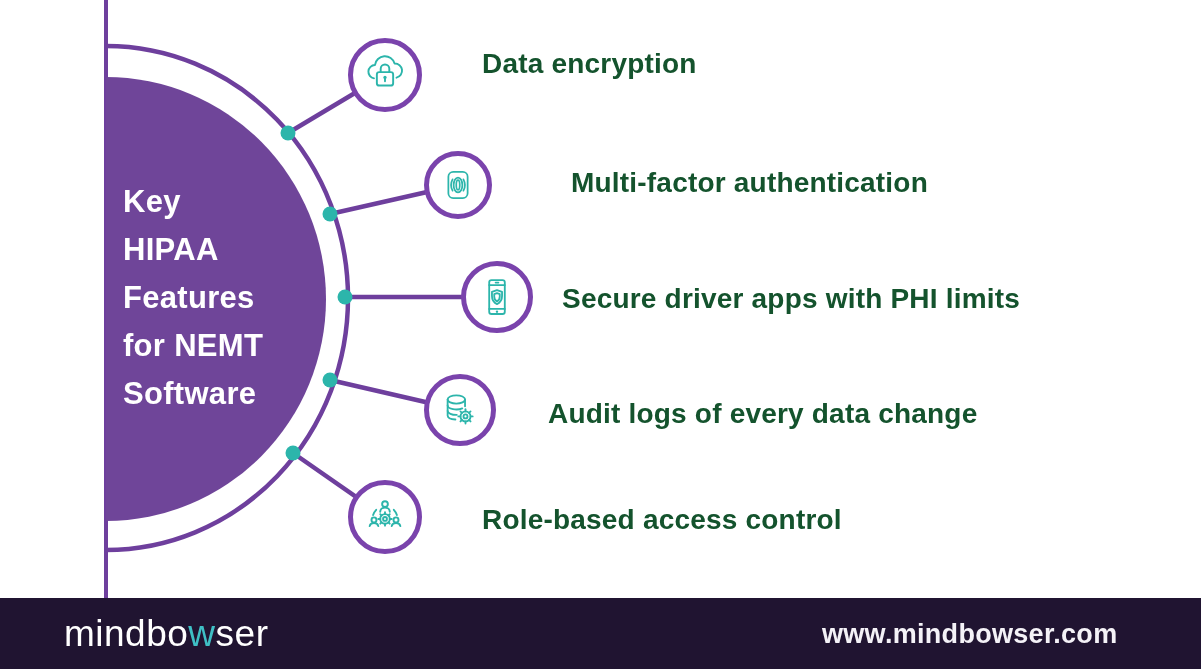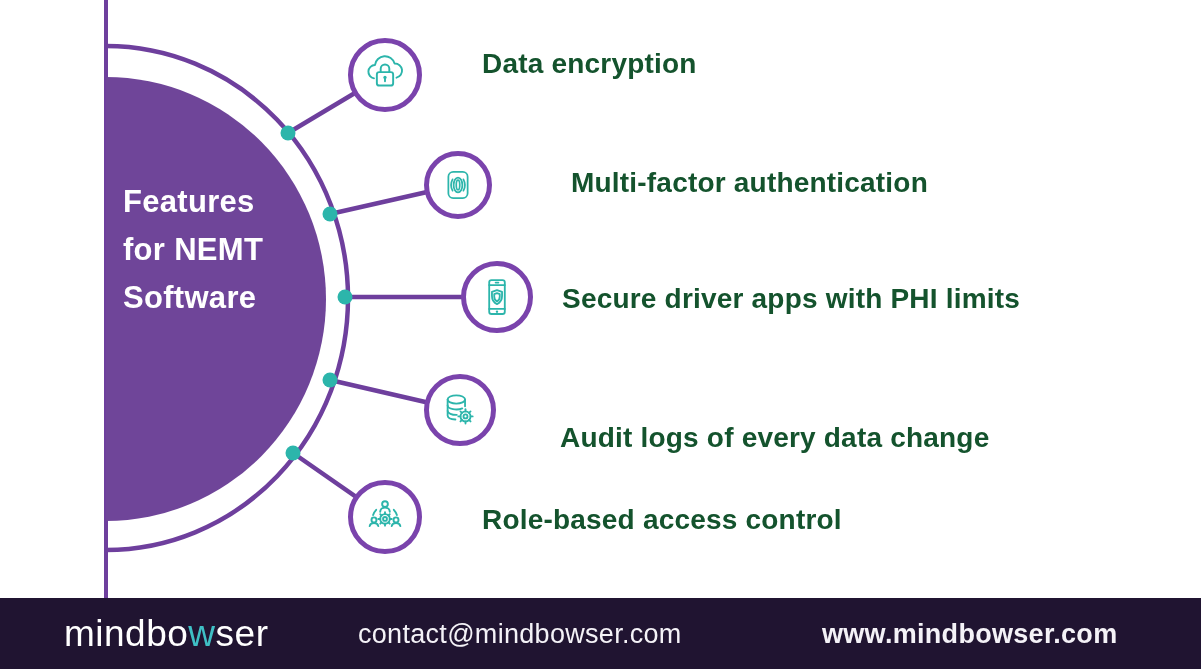--- a/index.html
+++ b/index.html
@@ -56,20 +56,22 @@
     <g fill="#2cb5ab">
       <circle cx="288" cy="133" r="7.5"></circle>
       <circle cx="330" cy="214" r="7.5"></circle>
       <circle cx="345" cy="297" r="7.5"></circle>
       <circle cx="330" cy="380" r="7.5"></circle>
       <circle cx="293" cy="453" r="7.5"></circle>
     </g>
   </svg>
 
   <div class="title">
+    <div>Key</div>
+    <div>HIPAA</div>
     <div>Features</div>
     <div>for NEMT</div>
     <div>Software</div>
   </div>
 
   <div class="node" style="left:348px;top:38px;width:74px;height:74px;">
     <svg width="46" height="46" viewBox="0 0 48 48">
       <path class="icon-stroke" d="M12.5,27.5 A7,7 0 0 1 13.5,13.6 A10.5,10.5 0 0 1 34,12 A7.5,7.5 0 0 1 36,26.8"></path>
       <path class="icon-stroke" d="M19.5,21 v-3.5 a4.5,4.5 0 0 1 9,0 V21"></path>
       <rect class="icon-stroke" x="15.5" y="21" width="17" height="14" rx="2.5" fill="#ffffff"></rect>
@@ -143,22 +145,21 @@
         <line x1="27.5" y1="22.5" x2="28.9" y2="21.1"></line>
       </g>
       <path class="icon-stroke" d="M14.8,16.5 a14,14 0 0 0 -3.2,5.5"></path>
       <path class="icon-stroke" d="M33.2,16.5 a14,14 0 0 1 3.2,5.5"></path>
     </svg>
   </div>
 
   <div class="label" style="left:482px;top:64px;">Data encryption</div>
   <div class="label" style="left:527px;top:183px;margin-left:44px;">Multi-factor authentication</div>
   <div class="label" style="left:562px;top:299px;">Secure driver apps with PHI limits</div>
-  <div class="label" style="left:560px;top:414px;margin-top:24px;">Audit logs of every data change</div>
+  <div class="label" style="left:548px;top:414px;">Audit logs of every data change</div>
   <div class="label" style="left:482px;top:520px;">Role-based access control</div>
 
   <div class="footer">
     <div class="logo"><span>mindbo</span><span class="accent">w</span><span>ser</span></div>
-    <div class="footer-text email">contact@mindbowser.com</div>
     <div class="footer-text website">www.mindbowser.com</div>
   </div>
 
 </div>
 
 </body></html>

